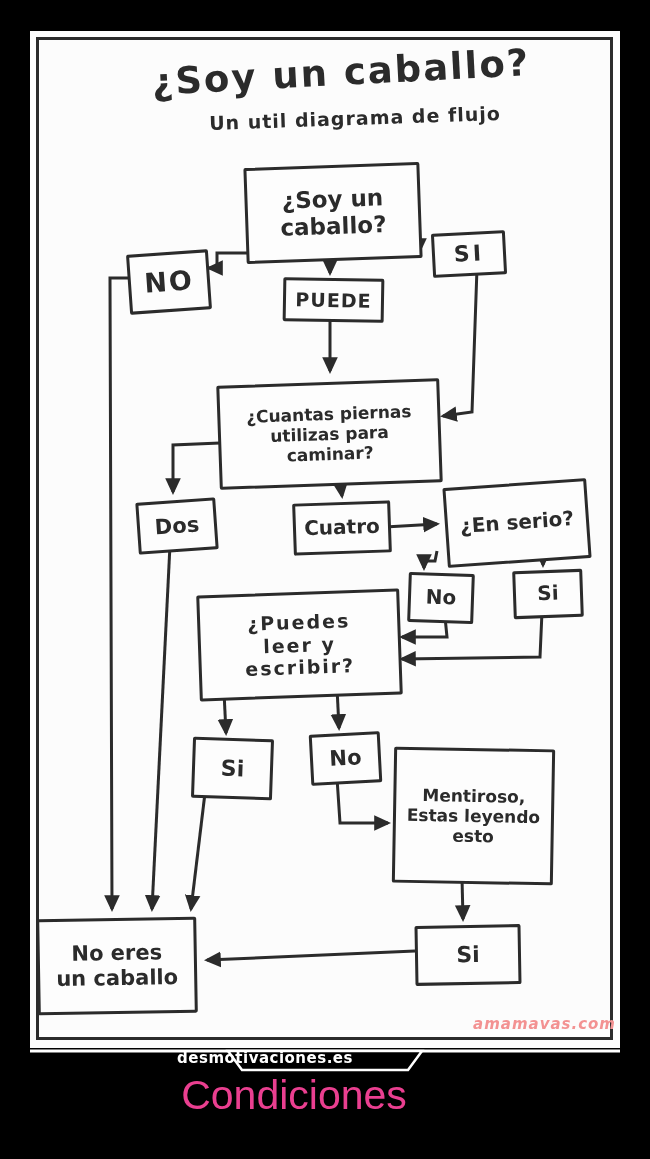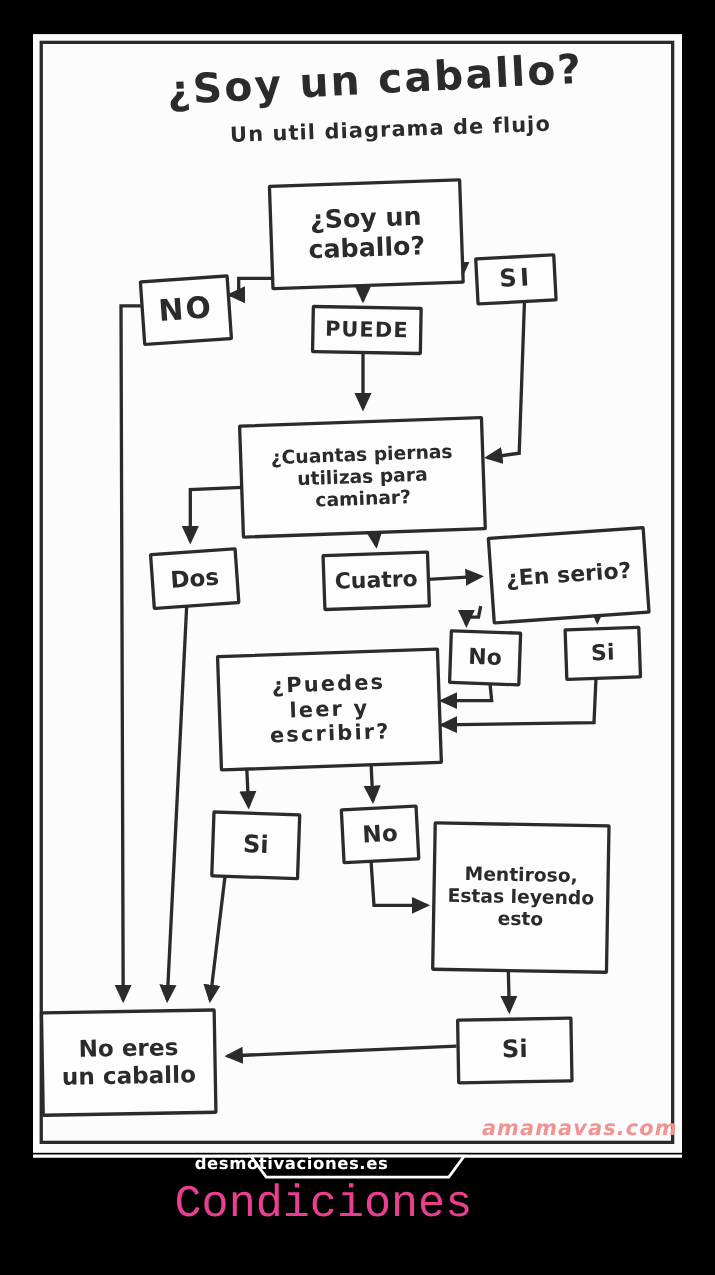--- a/index.html
+++ b/index.html
@@ -27,28 +27,28 @@
   #n-cuatro{left:263px;top:471px;width:92px;height:46px;transform:rotate(-2deg);font-size:20px;}
   #n-enserio{left:415px;top:452px;width:138px;height:74px;transform:rotate(-4deg);font-size:20px;}
   #n-no-mid{left:378px;top:542px;width:60px;height:44px;transform:rotate(2deg);font-size:20px;}
   #n-si-mid{left:483px;top:539px;width:64px;height:42px;transform:rotate(-2deg);font-size:20px;}
   #n-puedes{left:168px;top:561px;width:197px;height:100px;transform:rotate(-2deg);font-size:19px;letter-spacing:2px;}
   #n-si-left{left:162px;top:707px;width:75px;height:55px;transform:rotate(2deg);font-size:22px;}
   #n-no-center{left:280px;top:702px;width:65px;height:45px;transform:rotate(-3deg);font-size:21px;}
   #n-mentiroso{left:363px;top:717px;width:155px;height:130px;transform:rotate(1deg);font-size:17px;}
   #n-no-eres{left:7px;top:887px;width:154px;height:90px;transform:rotate(-1deg);font-size:21px;}
   #n-si-bottom{left:385px;top:894px;width:100px;height:54px;transform:rotate(-1deg);font-size:22px;}
-  .watermark{position:absolute;right:4px;top:984px;font-size:19px;font-weight:700;font-style:italic;
+  .watermark{position:absolute;right:4px;top:984px;font-size:15px;font-weight:700;font-style:italic;
         color:#f39292;letter-spacing:1px;}
   
   .tab-svg{position:absolute;left:0;top:1044px;}
   .tab-label{position:absolute;left:0;top:1049px;width:530px;text-align:center;color:#fff;
         font-size:15px;font-weight:700;letter-spacing:0.5px;}
   .caption{position:absolute;left:0;top:1072px;width:588px;text-align:center;color:#ea3f90;
-        font-family:Liberation Mono, monospace;font-size:41px;}
+        font-family:Liberation Sans, sans-serif;font-size:41px;}
 </style>
 </head>
 <body>
 
 <div class="stage">
 
   <div class="photo">
     <div class="frame"></div>
 
     <div class="title">¿Soy un caballo?</div>

